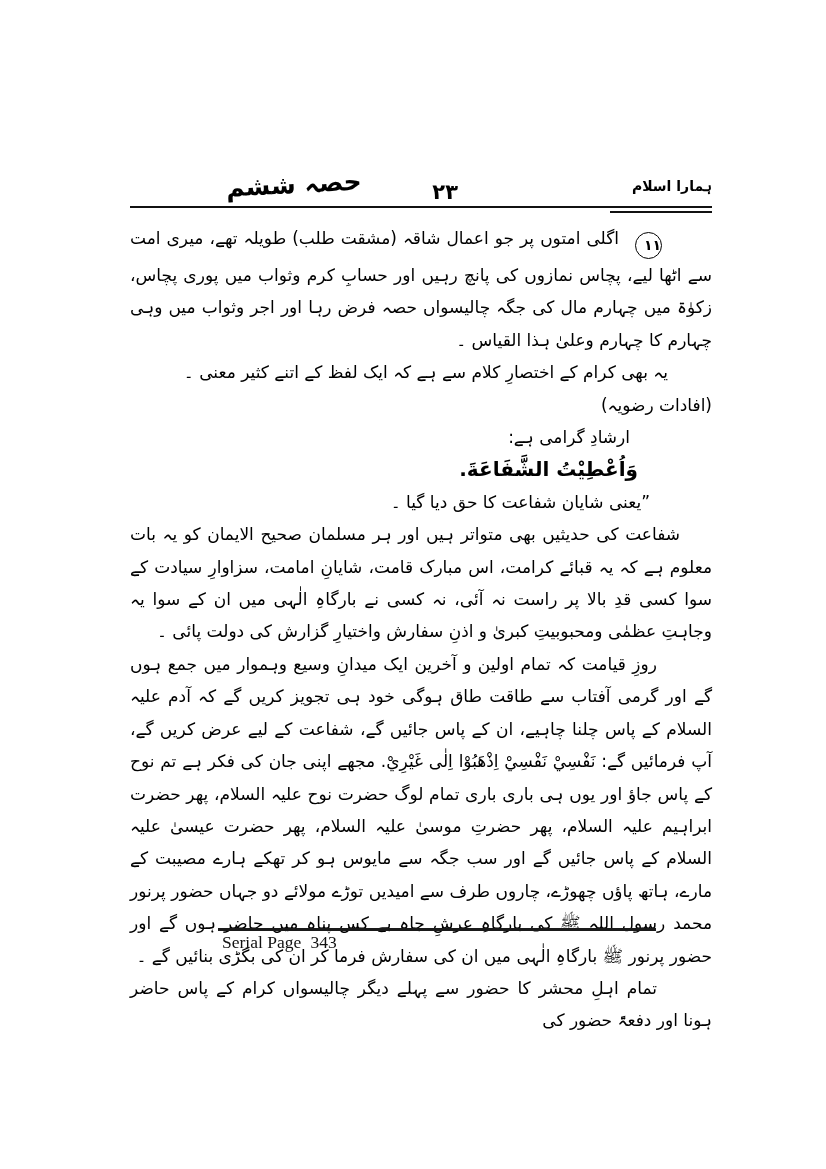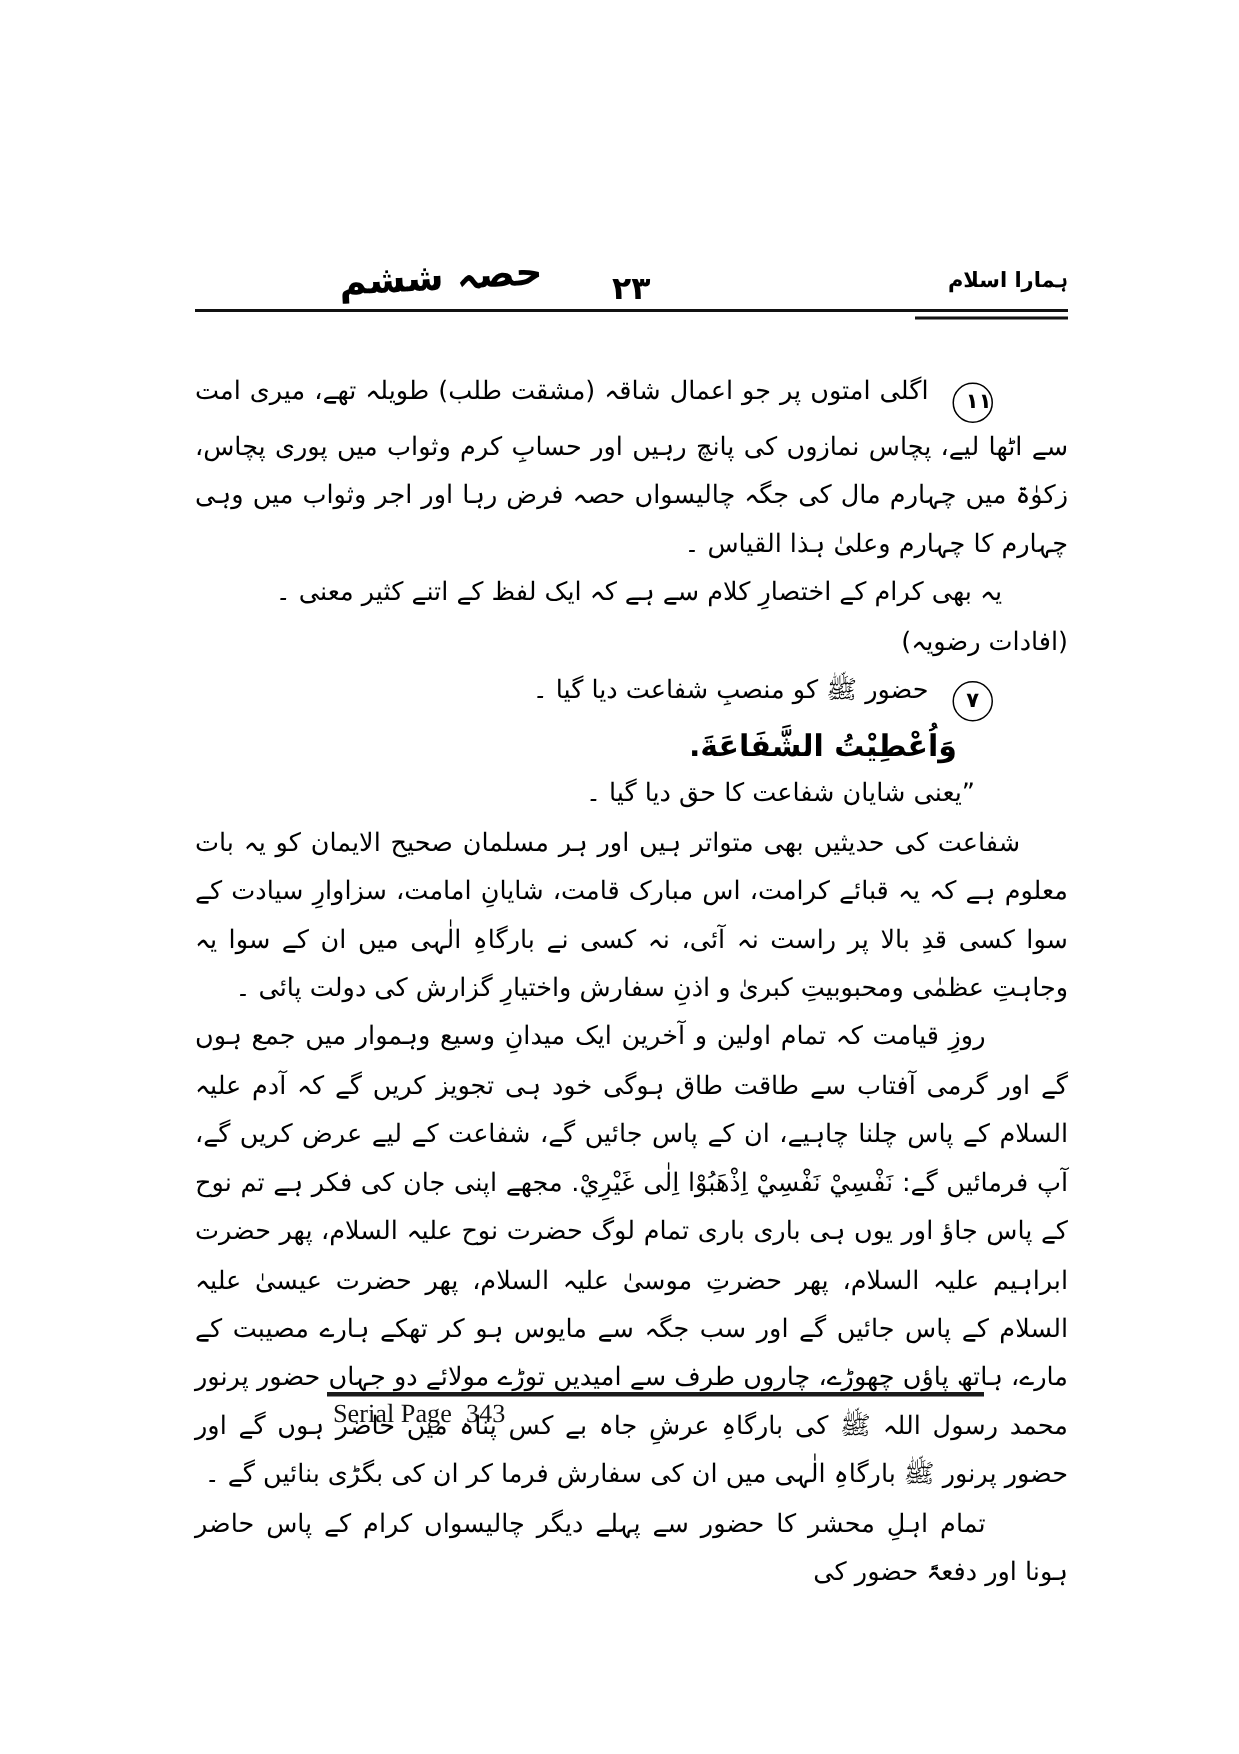--- a/index.html
+++ b/index.html
@@ -21,30 +21,30 @@
     position:absolute; left:610px; top:211px; width:102px; height:1.5px;
     background:#111;
   }
   .header-title-right {
     position:absolute; right:114px; top:178px;
     font-size:14px; font-weight:bold; direction:rtl;
     letter-spacing:1px;
   }
   .header-page-number {
     position:absolute; left:408px; top:180px; width:50px;
-    text-align:left; font-size:21px; font-weight:bold;
+    text-align:right; font-size:21px; font-weight:bold;
   }
   .header-title-left {
     position:absolute; left:226px; top:170px;
     font-size:25px; font-weight:bold; direction:rtl;
     transform:rotate(-3deg);
   }
   
   .content {
-    position:absolute; left:130px; top:245px; width:582px;
+    position:absolute; left:130px; top:222px; width:582px;
     direction:rtl;
     font-size:17px; line-height:32.4px;
   }
   .content p { margin:0; padding:0; }
   .p-justify { text-align:justify; text-align-last:right; }
   .p-right   { text-align:right; }
   .indent-num { text-indent:50px; }
   .indent-sm  { text-indent:32px; }
   .indent-md  { text-indent:55px; }
   .indent-remark { text-indent:44px; }
@@ -89,24 +89,22 @@
   </div>
 
   <div class="content">
 
     <p class="p-justify indent-num">
       <span class="circle-num">۱۱</span><span>اگلی امتوں پر جو اعمال شاقہ (مشقت طلب) طویلہ تھے، میری امت سے اٹھا لیے، پچاس نمازوں کی پانچ رہیں اور حسابِ کرم وثواب میں پوری پچاس، زکوٰۃ میں چہارم مال کی جگہ چالیسواں حصہ فرض رہا اور اجر وثواب میں وہی چہارم کا چہارم وعلیٰ ہذا القیاس ۔</span>
     </p>
 
     <p class="p-right indent-remark">یہ بھی کرام کے اختصارِ کلام سے ہے کہ ایک لفظ کے اتنے کثیر معنی ۔ (افادات رضویہ)</p>
 
-    <p class="p-right indent-num">
-      <span class="circle-num">۷</span><span>حضور ﷺ کو منصبِ شفاعت دیا گیا ۔</span>
-    </p>
 
+    <p class="p-right indent-lead">ارشادِ گرامی ہے:</p>
 
     <p class="p-right indent-arabic arabic-quote">وَاُعْطِیْتُ الشَّفَاعَةَ.</p>
 
     <p class="p-right indent-transl">”یعنی شایان شفاعت کا حق دیا گیا ۔</p>
 
     <p class="p-justify indent-sm">شفاعت کی حدیثیں بھی متواتر ہیں اور ہر مسلمان صحیح الایمان کو یہ بات معلوم ہے کہ یہ قبائے کرامت، اس مبارک قامت، شایانِ امامت، سزاوارِ سیادت کے سوا کسی قدِ بالا پر راست نہ آئی، نہ کسی نے بارگاہِ الٰہی میں ان کے سوا یہ وجاہتِ عظمٰی ومحبوبیتِ کبریٰ و اذنِ سفارش واختیارِ گزارش کی دولت پائی ۔</p>
 
     <p class="p-justify indent-md">روزِ قیامت کہ تمام اولین و آخرین ایک میدانِ وسیع وہموار میں جمع ہوں گے اور گرمی آفتاب سے طاقت طاق ہوگی خود ہی تجویز کریں گے کہ آدم علیہ السلام کے پاس چلنا چاہیے، ان کے پاس جائیں گے، شفاعت کے لیے عرض کریں گے، آپ فرمائیں گے: نَفْسِيْ نَفْسِيْ اِذْهَبُوْا اِلٰى غَيْرِيْ. مجھے اپنی جان کی فکر ہے تم نوح کے پاس جاؤ اور یوں ہی باری باری تمام لوگ حضرت نوح علیہ السلام، پھر حضرت ابراہیم علیہ السلام، پھر حضرتِ موسیٰ علیہ السلام، پھر حضرت عیسیٰ علیہ السلام کے پاس جائیں گے اور سب جگہ سے مایوس ہو کر تھکے ہارے مصیبت کے مارے، ہاتھ پاؤں چھوڑے، چاروں طرف سے امیدیں توڑے مولائے دو جہاں حضور پرنور محمد رسول اللہ ﷺ کی بارگاہِ عرشِ جاہ بے کس پناہ میں حاضر ہوں گے اور حضور پرنور ﷺ بارگاہِ الٰہی میں ان کی سفارش فرما کر ان کی بگڑی بنائیں گے ۔</p>
 
     <p class="p-justify indent-md">تمام اہلِ محشر کا حضور سے پہلے دیگر چالیسواں کرام کے پاس حاضر ہونا اور دفعۃً حضور کی</p>

